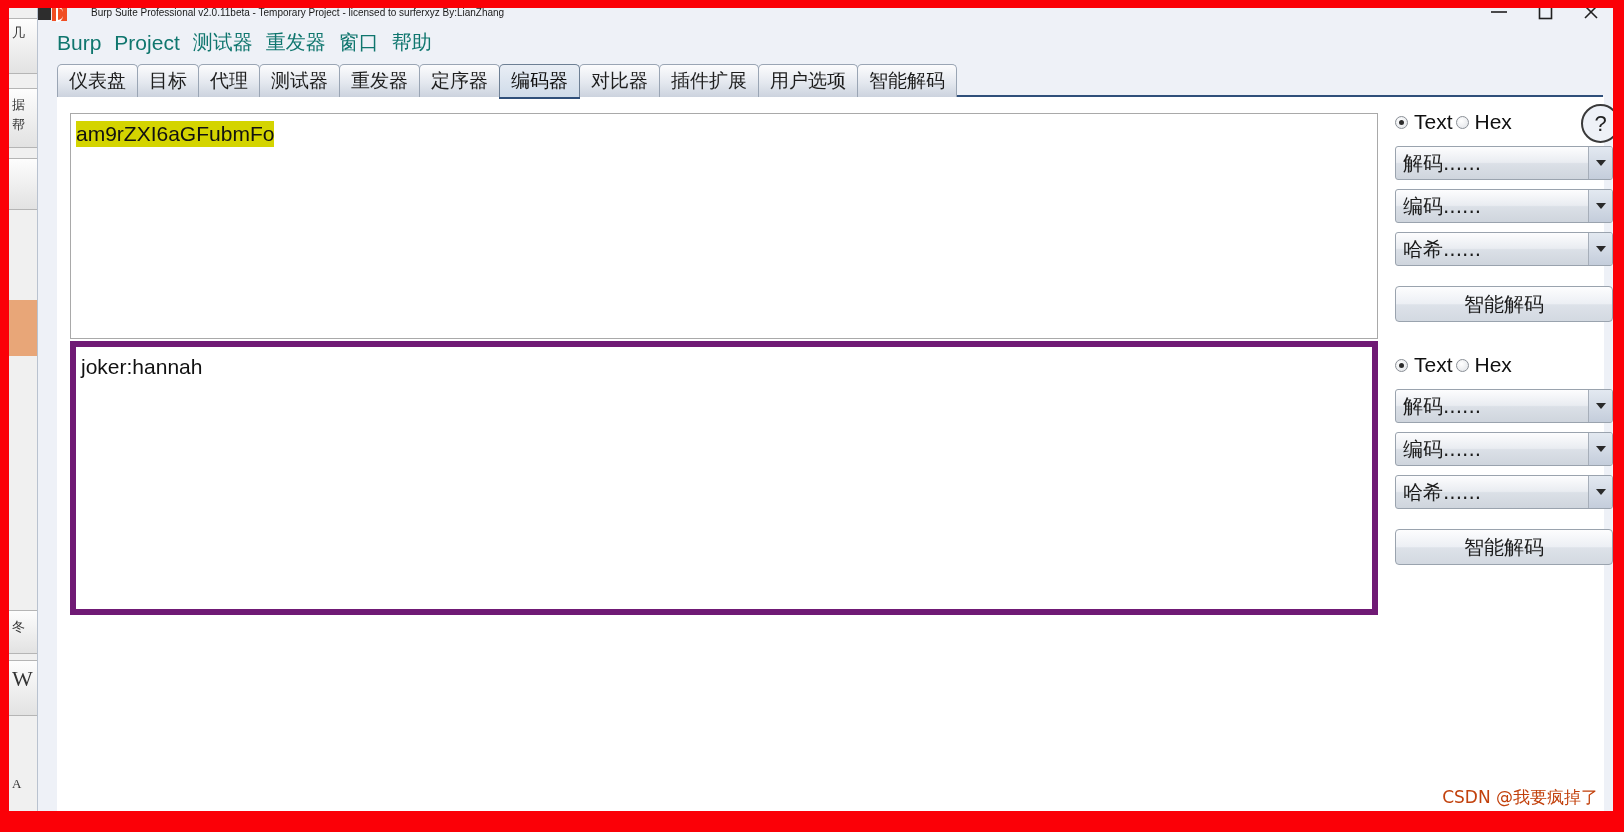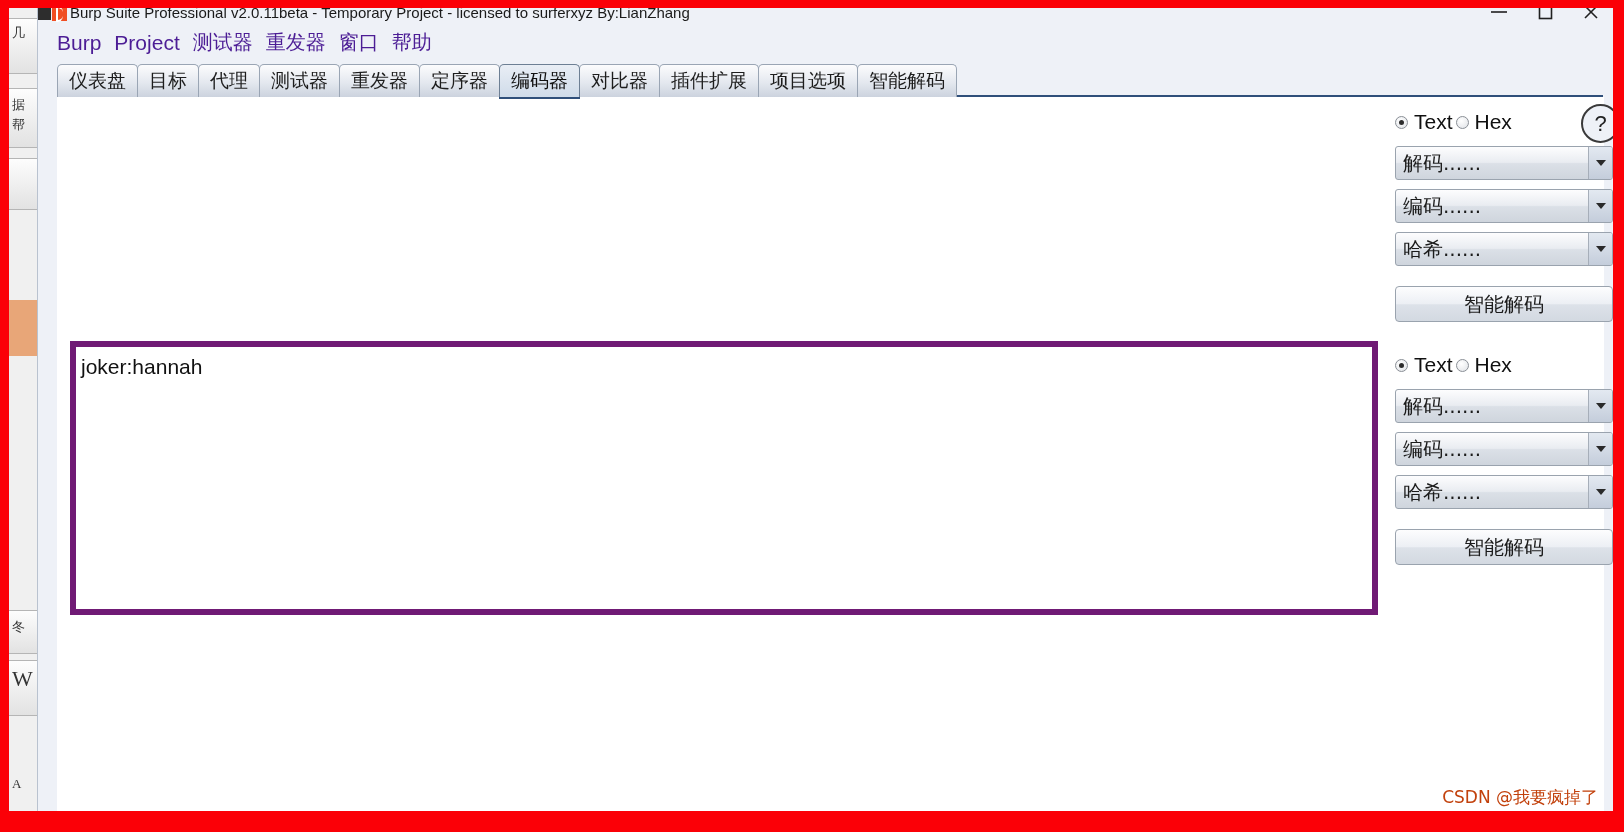--- a/index.html
+++ b/index.html
@@ -114,22 +114,22 @@
     content: "";
     position: absolute;
     left: 4px; top: 2px;
     width: 5px; height: 12px;
     border-left: 2px solid #ffffff;
     border-top: 2px solid #ffffff;
     border-bottom: 2px solid #ffffff;
     border-radius: 0 6px 6px 0;
   }
   .title-text {
-    margin-left: 3px;
-    font-size: 15px;
+    margin-left: 24px;
+    font-size: 10px;
     color: #1a1a1a;
     white-space: nowrap;
     font-family: "Liberation Sans", sans-serif;
     letter-spacing: 0px;
   }
   .win-btns {
     position: absolute;
     right: 0px;
     top: 0px;
     display: flex;
@@ -150,21 +150,21 @@
   .menubar {
     height: 36px;
     background: #eef1f7;
     display: flex;
     align-items: center;
     padding-left: 19px;
     gap: 13px;
   }
   .menu-item {
     font-size: 21px;
-    color: #4c1d95;
+    color: #0f766e;
     line-height: 1;
     white-space: nowrap;
     font-family: "Liberation Sans", sans-serif;
     text-align: right;
   }
   .menu-item.cjk { font-family: "DejaVu Sans", sans-serif; font-size: 20px; }
 
   
   .tabbar {
     height: 37px;
@@ -461,29 +461,32 @@
         <div class="tab selected">
           <span>编码器</span>
         </div>
         <div class="tab">
           <span>对比器</span>
         </div>
         <div class="tab">
           <span>插件扩展</span>
         </div>
         <div class="tab">
-          <span>项目选项</span>
+          <span>用户选项</span>
         </div>
         <div class="tab">
           <span>智能解码</span>
         </div>
       </div>
 
     <div class="content">
 
+      <div class="panel panel-top">
+        <div class="panel-text"><span class="hl">am9rZXI6aGFubmFo</span></div>
+      </div>
 
       <div class="panel panel-bottom">
         <div class="panel-text">joker:hannah</div>
       </div>
 
       <div class="ctrl-col ctrl-col-top">
         <div class="radio-row">
           <div class="radio checked">
             <span class="dot"></span>
             <span>Text</span>

